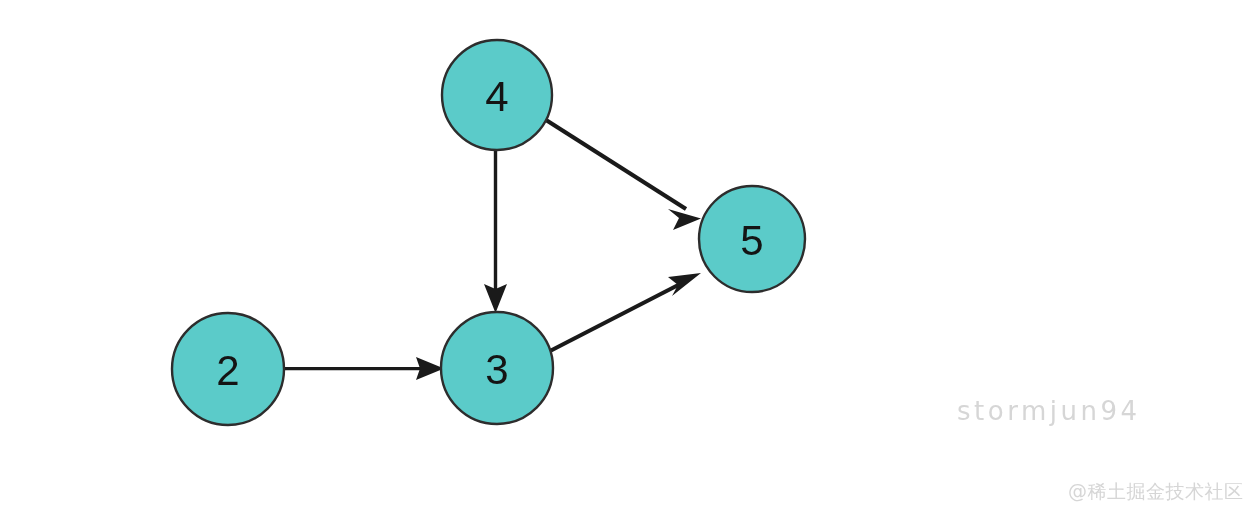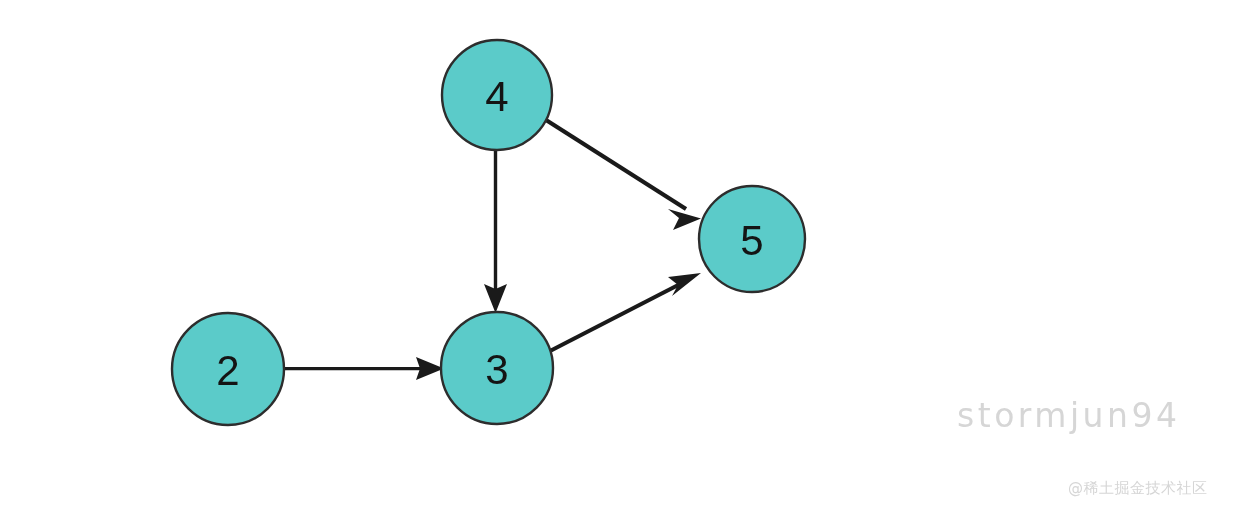--- a/index.html
+++ b/index.html
@@ -51,29 +51,29 @@
   }
   .watermark {
     position: absolute;
     color: #d6d6d6;
     white-space: nowrap;
     user-select: none;
   }
   #watermark-handle {
     left: 957px;
     top: 396px;
-    font-size: 33px;
+    font-size: 26px;
     letter-spacing: 3.5px;
     font-family: "DejaVu Sans", sans-serif;
     font-weight: 400;
   }
   #watermark-community {
     left: 1068px;
     top: 479px;
-    font-size: 15px;
+    font-size: 19px;
     letter-spacing: 0.5px;
     font-family: "DejaVu Sans", sans-serif;
     font-weight: 400;
   }
 </style>
 </head>
 <body>
 
 <div id="canvas">
 

